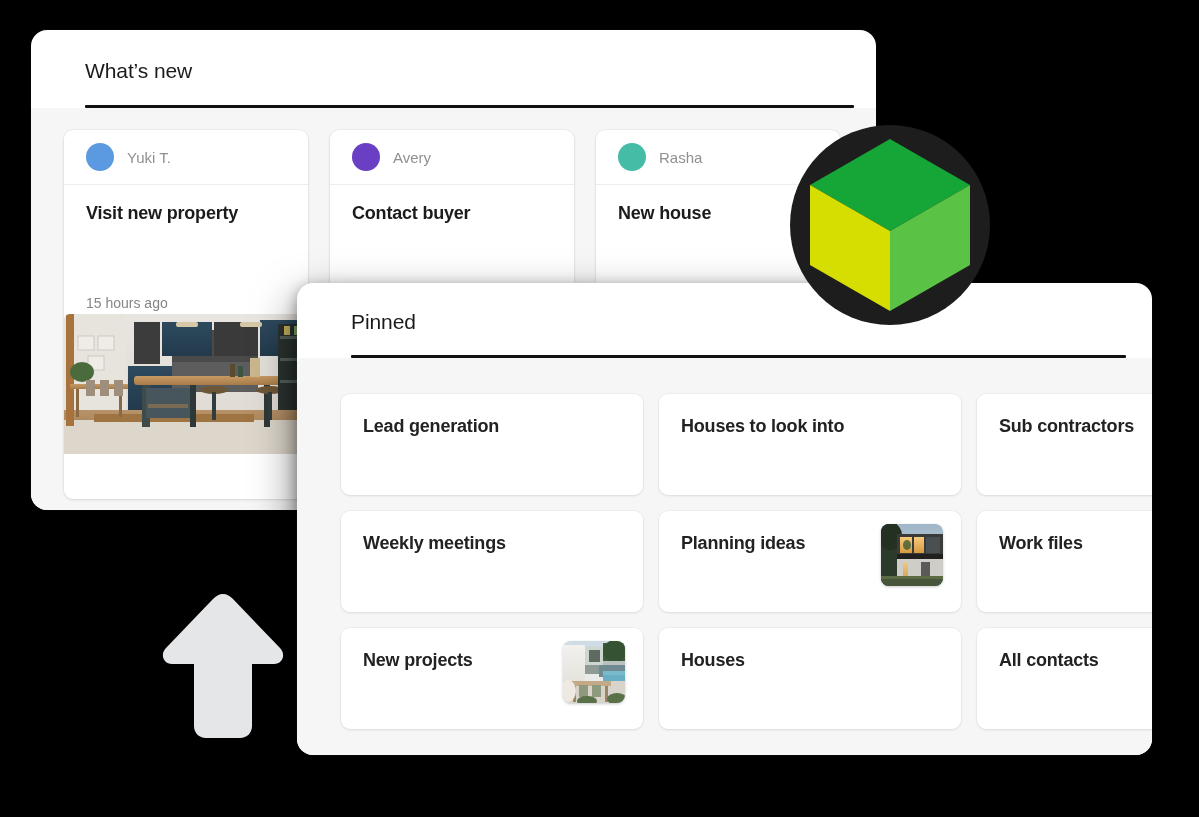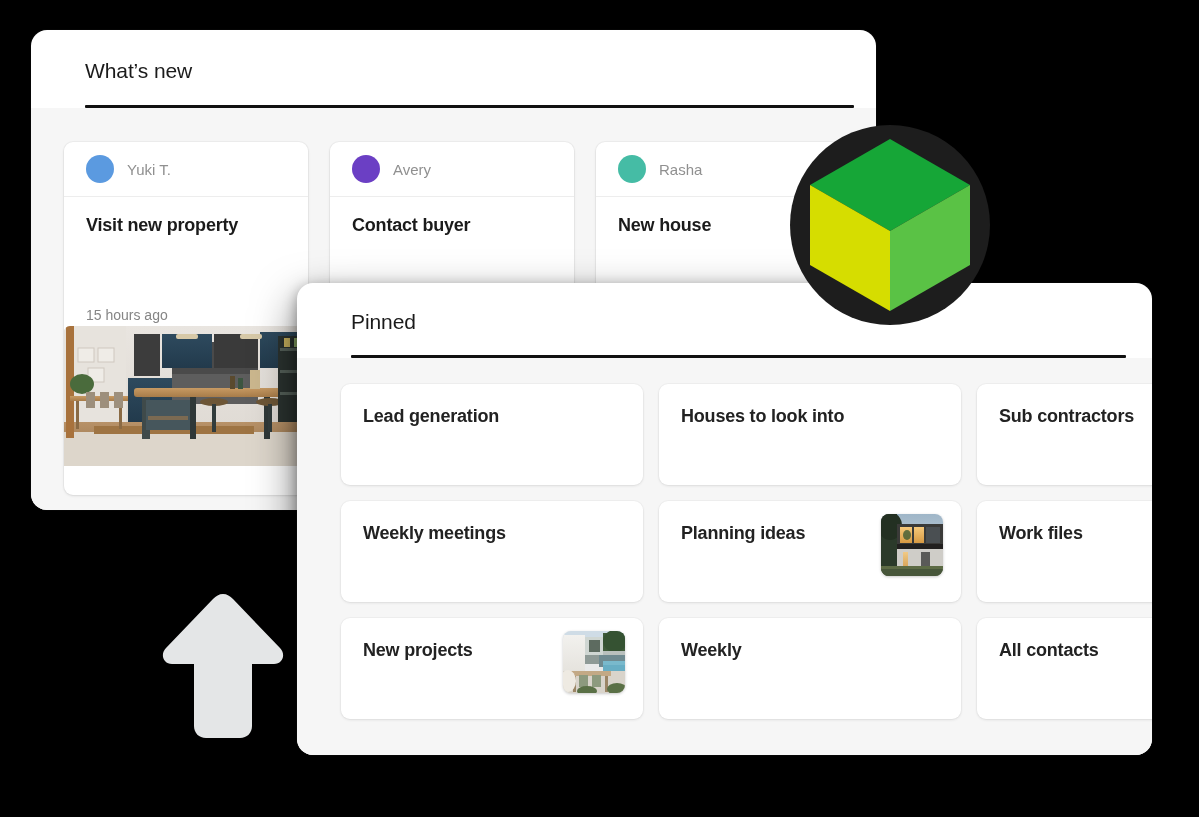--- a/index.html
+++ b/index.html
@@ -61,21 +61,20 @@
     display: flex;
     flex-direction: column;
   }
   #whats-new-panel .panel-rule {
     margin-right: -4px;
   }
   .feed-row {
     display: flex;
     gap: 22px;
     padding: 22px 0 0 33px;
-    margin-top: 12px;
   }
   .feed-card {
     width: 244px;
     flex: 0 0 244px;
     background: #ffffff;
     border-radius: 9px;
     box-shadow: 0 1px 3px rgba(0,0,0,0.10), 0 0 0 1px rgba(0,0,0,0.03);
     overflow: hidden;
   }
   .feed-card-head {
@@ -92,21 +91,21 @@
     height: 28px;
     border-radius: 50%;
     flex: 0 0 28px;
   }
   .author {
     font-size: 15px;
     color: #909090;
     white-space: nowrap;
   }
   .feed-card-body {
-    padding: 18px 22px 0 22px;
+    padding: 18px 22px 16px 22px;
     position: relative;
     height: 280px;
   }
   .feed-title {
     font-size: 18px;
     font-weight: 700;
     color: #1b1b1b;
     letter-spacing: -0.2px;
     margin: 0;
     white-space: nowrap;
@@ -145,21 +144,21 @@
     display: flex;
     flex-direction: column;
   }
   #pinned-panel .panel-head { padding-top: 26px; }
   #pinned-panel .panel-rule { margin-top: 21px; }
 
   .pin-grid {
     display: grid;
     grid-template-columns: repeat(3, 302px);
     gap: 16px;
-    padding: 26px 0 0 44px;
+    padding: 36px 0 0 44px;
   }
   .pin-card {
     height: 101px;
     background: #ffffff;
     border-radius: 9px;
     box-shadow: 0 1px 3px rgba(0,0,0,0.09), 0 0 0 1px rgba(0,0,0,0.025);
     display: flex;
     align-items: flex-start;
     padding: 22px 18px 0 22px;
     box-sizing: border-box;
@@ -418,21 +417,21 @@
     <rect x="42" y="45" width="3" height="16" fill="#9b8565"></rect>
     <rect x="16" y="44" width="9" height="12" fill="#8d9a7e"></rect>
     <rect x="29" y="44" width="9" height="12" fill="#8d9a7e"></rect>
     <ellipse cx="5" cy="50" rx="8" ry="11" fill="#eeeae2"></ellipse>
     <ellipse cx="24" cy="60" rx="10" ry="5" fill="#5a7046"></ellipse>
     <ellipse cx="54" cy="58" rx="10" ry="6" fill="#5a7046"></ellipse>
   </svg>
           </div>
         </div>
         <div class="pin-card">
-    <div class="pin-label">Weekly</div>
+    <div class="pin-label">Houses</div>
     </div>
         <div class="pin-card">
     <div class="pin-label">All contacts</div>
     </div>
       </div>
   </div>
 </section>
 
 <div id="logo-badge" style="background: rgb(29, 29, 29);">
   <svg width="168" height="180" viewBox="0 0 168 180">

